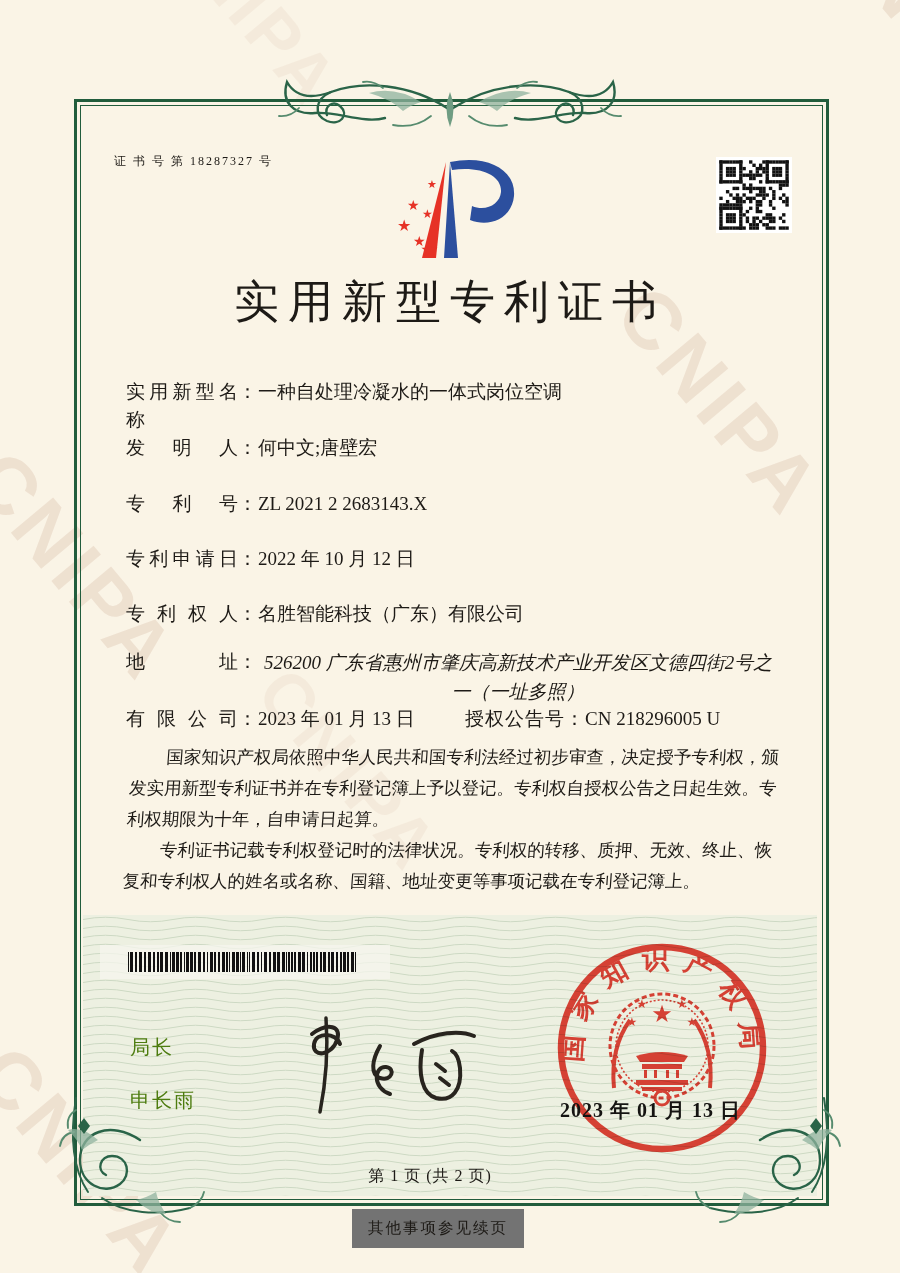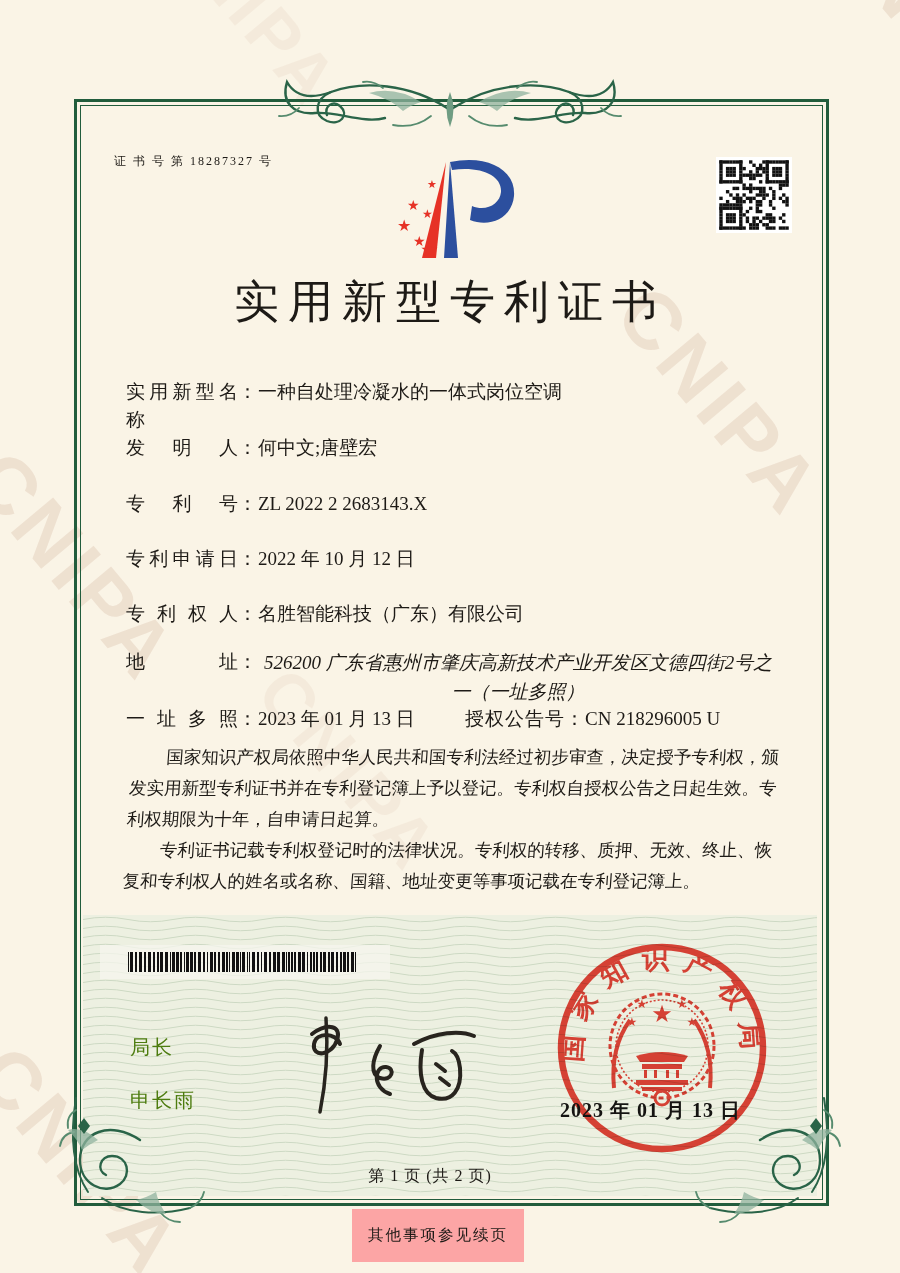--- a/index.html
+++ b/index.html
@@ -73,21 +73,21 @@
   
   .seal{position:absolute;left:552px;top:938px;width:220px;height:220px;z-index:3;opacity:.92;mix-blend-mode:multiply;}
   .sealdate{
     position:absolute;left:560px;top:1097px;z-index:4;
     font-size:20px;font-weight:bold;letter-spacing:1px;color:#151412;
   }
   
   .pageinfo{position:absolute;left:0;top:1166px;width:860px;text-align:center;z-index:2;font-size:16px;letter-spacing:1px;}
   .note{
     position:absolute;left:352px;top:1209px;z-index:2;
-    background:#fca5a5;padding:16px 16px;font-size:15.5px;letter-spacing:2px;
+    background:#737373;padding:9px 16px;font-size:15.5px;letter-spacing:2px;
   }
   
   .orn-top{position:absolute;left:265px;top:68px;width:370px;height:78px;z-index:3;}
   .orn-corner{position:absolute;width:175px;height:175px;z-index:3;}
   .orn-bl{left:40px;top:1080px;}
   .orn-br{left:685px;top:1080px;transform:scaleX(-1);}
   .o1{fill:none;stroke:#2a6448;stroke-width:2.4;stroke-linecap:round;}
   .o1t{fill:none;stroke:#568b6e;stroke-width:1.8;stroke-linecap:round;}
   .o2{fill:#8fb39e;opacity:.75;}
   .o3{fill:#2a6448;}
@@ -410,39 +410,39 @@
     <span class="fvalue">一种自处理冷凝水的一体式岗位空调</span>
 </div>
 <div class="frow" style="top:434px">
   <span class="flabel">发明人</span>
     <span class="fcolon">：</span>
     <span class="fvalue">何中文;唐壁宏</span>
 </div>
 <div class="frow" style="top:490px">
   <span class="flabel">专利号</span>
     <span class="fcolon">：</span>
-    <span class="fvalue">ZL 2022 2 2683143.X</span>
+    <span class="fvalue">ZL 2021 2 2683143.X</span>
 </div>
 <div class="frow" style="top:545px">
   <span class="flabel">专利申请日</span>
     <span class="fcolon">：</span>
     <span class="fvalue">2022 年 10 月 12 日</span>
 </div>
 <div class="frow" style="top:600px">
   <span class="flabel">专利权人</span>
     <span class="fcolon">：</span>
     <span class="fvalue">名胜智能科技（广东）有限公司</span>
 </div>
 <div class="frow" style="top:648px">
   <span class="flabel">地址</span>
     <span class="fcolon">：</span>
     <span class="fvalue wrap">526200 广东省惠州市肇庆高新技术产业开发区文德四街2号之一（一址多照）</span>
 </div>
 <div class="frow" style="top:705px;width:680px">
-  <span class="flabel">一址多照</span>
+  <span class="flabel">有限公司</span>
     <span class="fcolon">：</span>
     <span class="fvalue">2023 年 01 月 13 日</span>
   <span class="grp2">
     <span class="flabel nospread">授权公告号</span>
       <span class="fcolon">：</span>
       <span class="fvalue">CN 218296005 U</span>
   </span>
 </div>
 
 <div class="bodytext">

